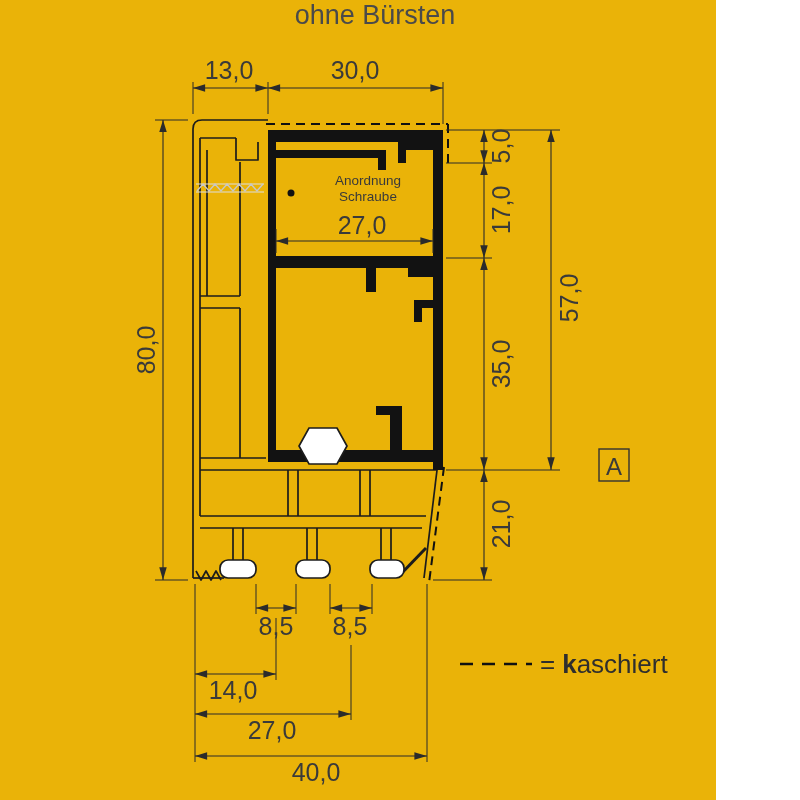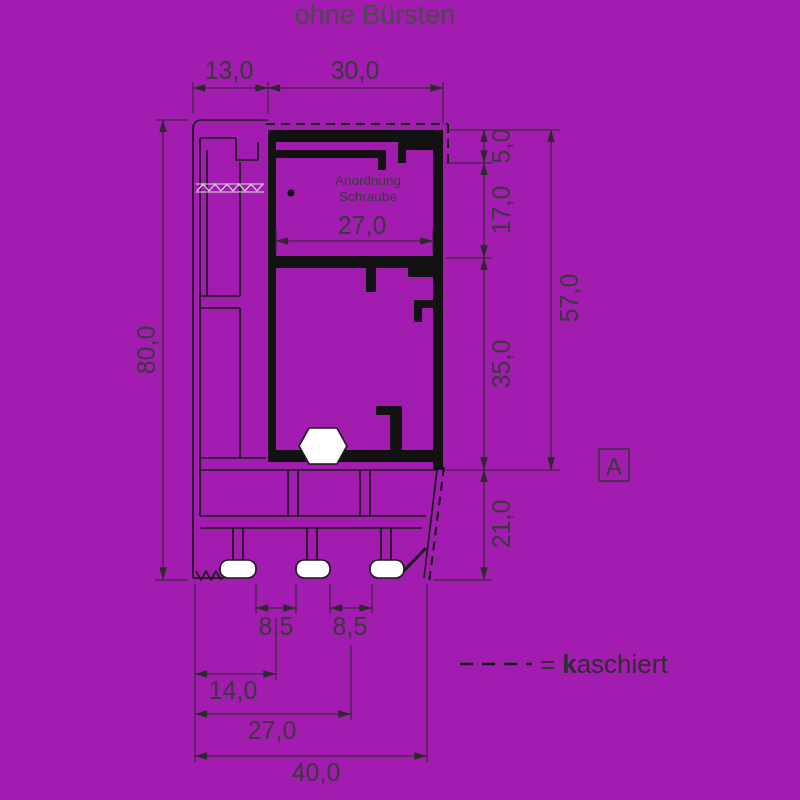--- a/index.html
+++ b/index.html
@@ -1,16 +1,16 @@
 <!DOCTYPE html>
 <html><head>
 <meta charset="utf-8">
 <style>
   html,body{margin:0;padding:0;background:#ffffff;}
-  .page{position:relative;width:800px;height:800px;background:#a21caf;overflow:hidden;
+  .page{position:relative;width:716px;height:800px;background:#eab308;overflow:hidden;
         font-family:"Liberation Sans","DejaVu Sans",sans-serif;}
   svg{position:absolute;left:0;top:0;}
   text{fill:#3a3a3a;font-family:"Liberation Sans","DejaVu Sans",sans-serif;}
   .dim-label{font-size:25px;}
   .small-label{font-size:13.5px;}
   .title-label{font-size:27px;fill:#4a4a4a;}
   .legend-label{font-size:26px;fill:#2e2e2e;}
   .marker-label{font-size:24px;}
   .dim{stroke:#2b2b2b;stroke-width:1.1;fill:none;marker-start:url(#as);marker-end:url(#ae);}
   .ext{stroke:#2b2b2b;stroke-width:1;fill:none;}

